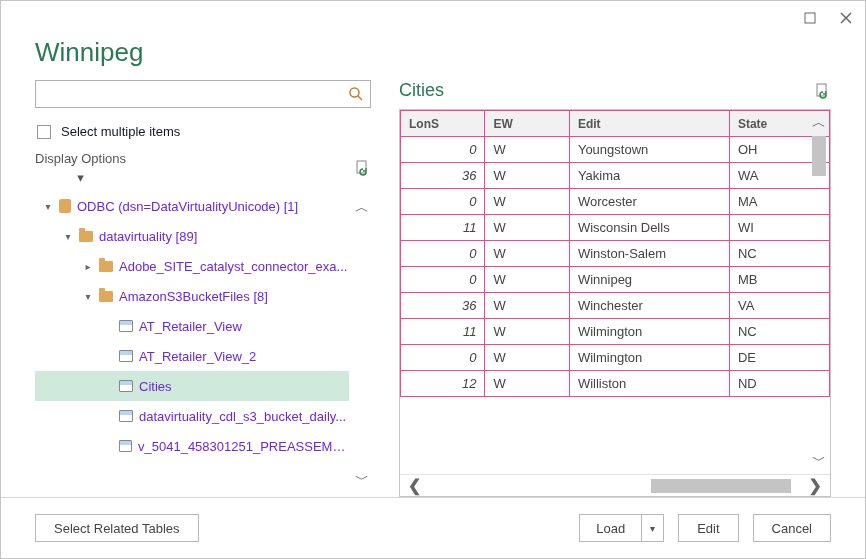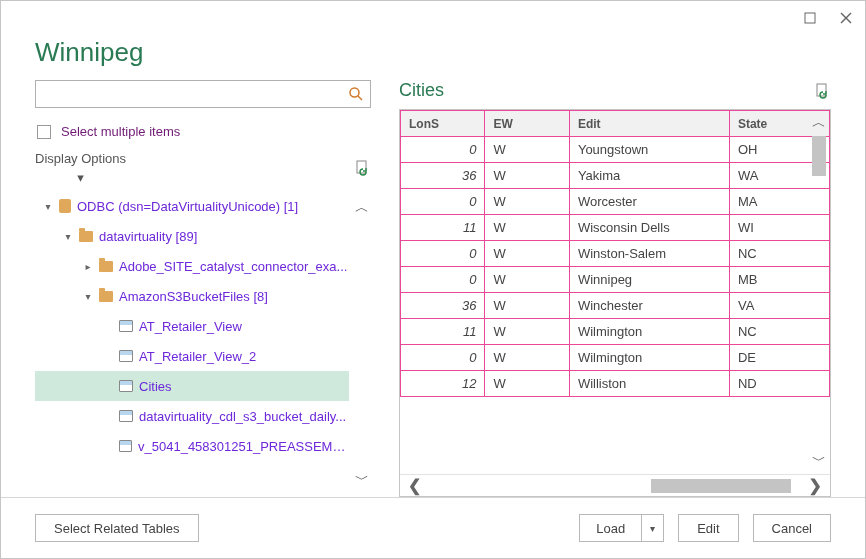--- a/index.html
+++ b/index.html
@@ -66,21 +66,21 @@
   .search-wrap .mag {
     position: absolute;
     right: 6px;
     color: #e07a2a;
   }
   .multi-row {
     display: flex;
     align-items: center;
     gap: 10px;
     padding: 4px 2px 12px;
-    color: #701a75;
+    color: #0f172a;
   }
   .checkbox-box {
     width: 14px; height: 14px;
     border: 1px solid #999;
   }
   .dopts-row {
     display: flex;
     align-items: center;
     color: #555;
     padding-bottom: 6px;

